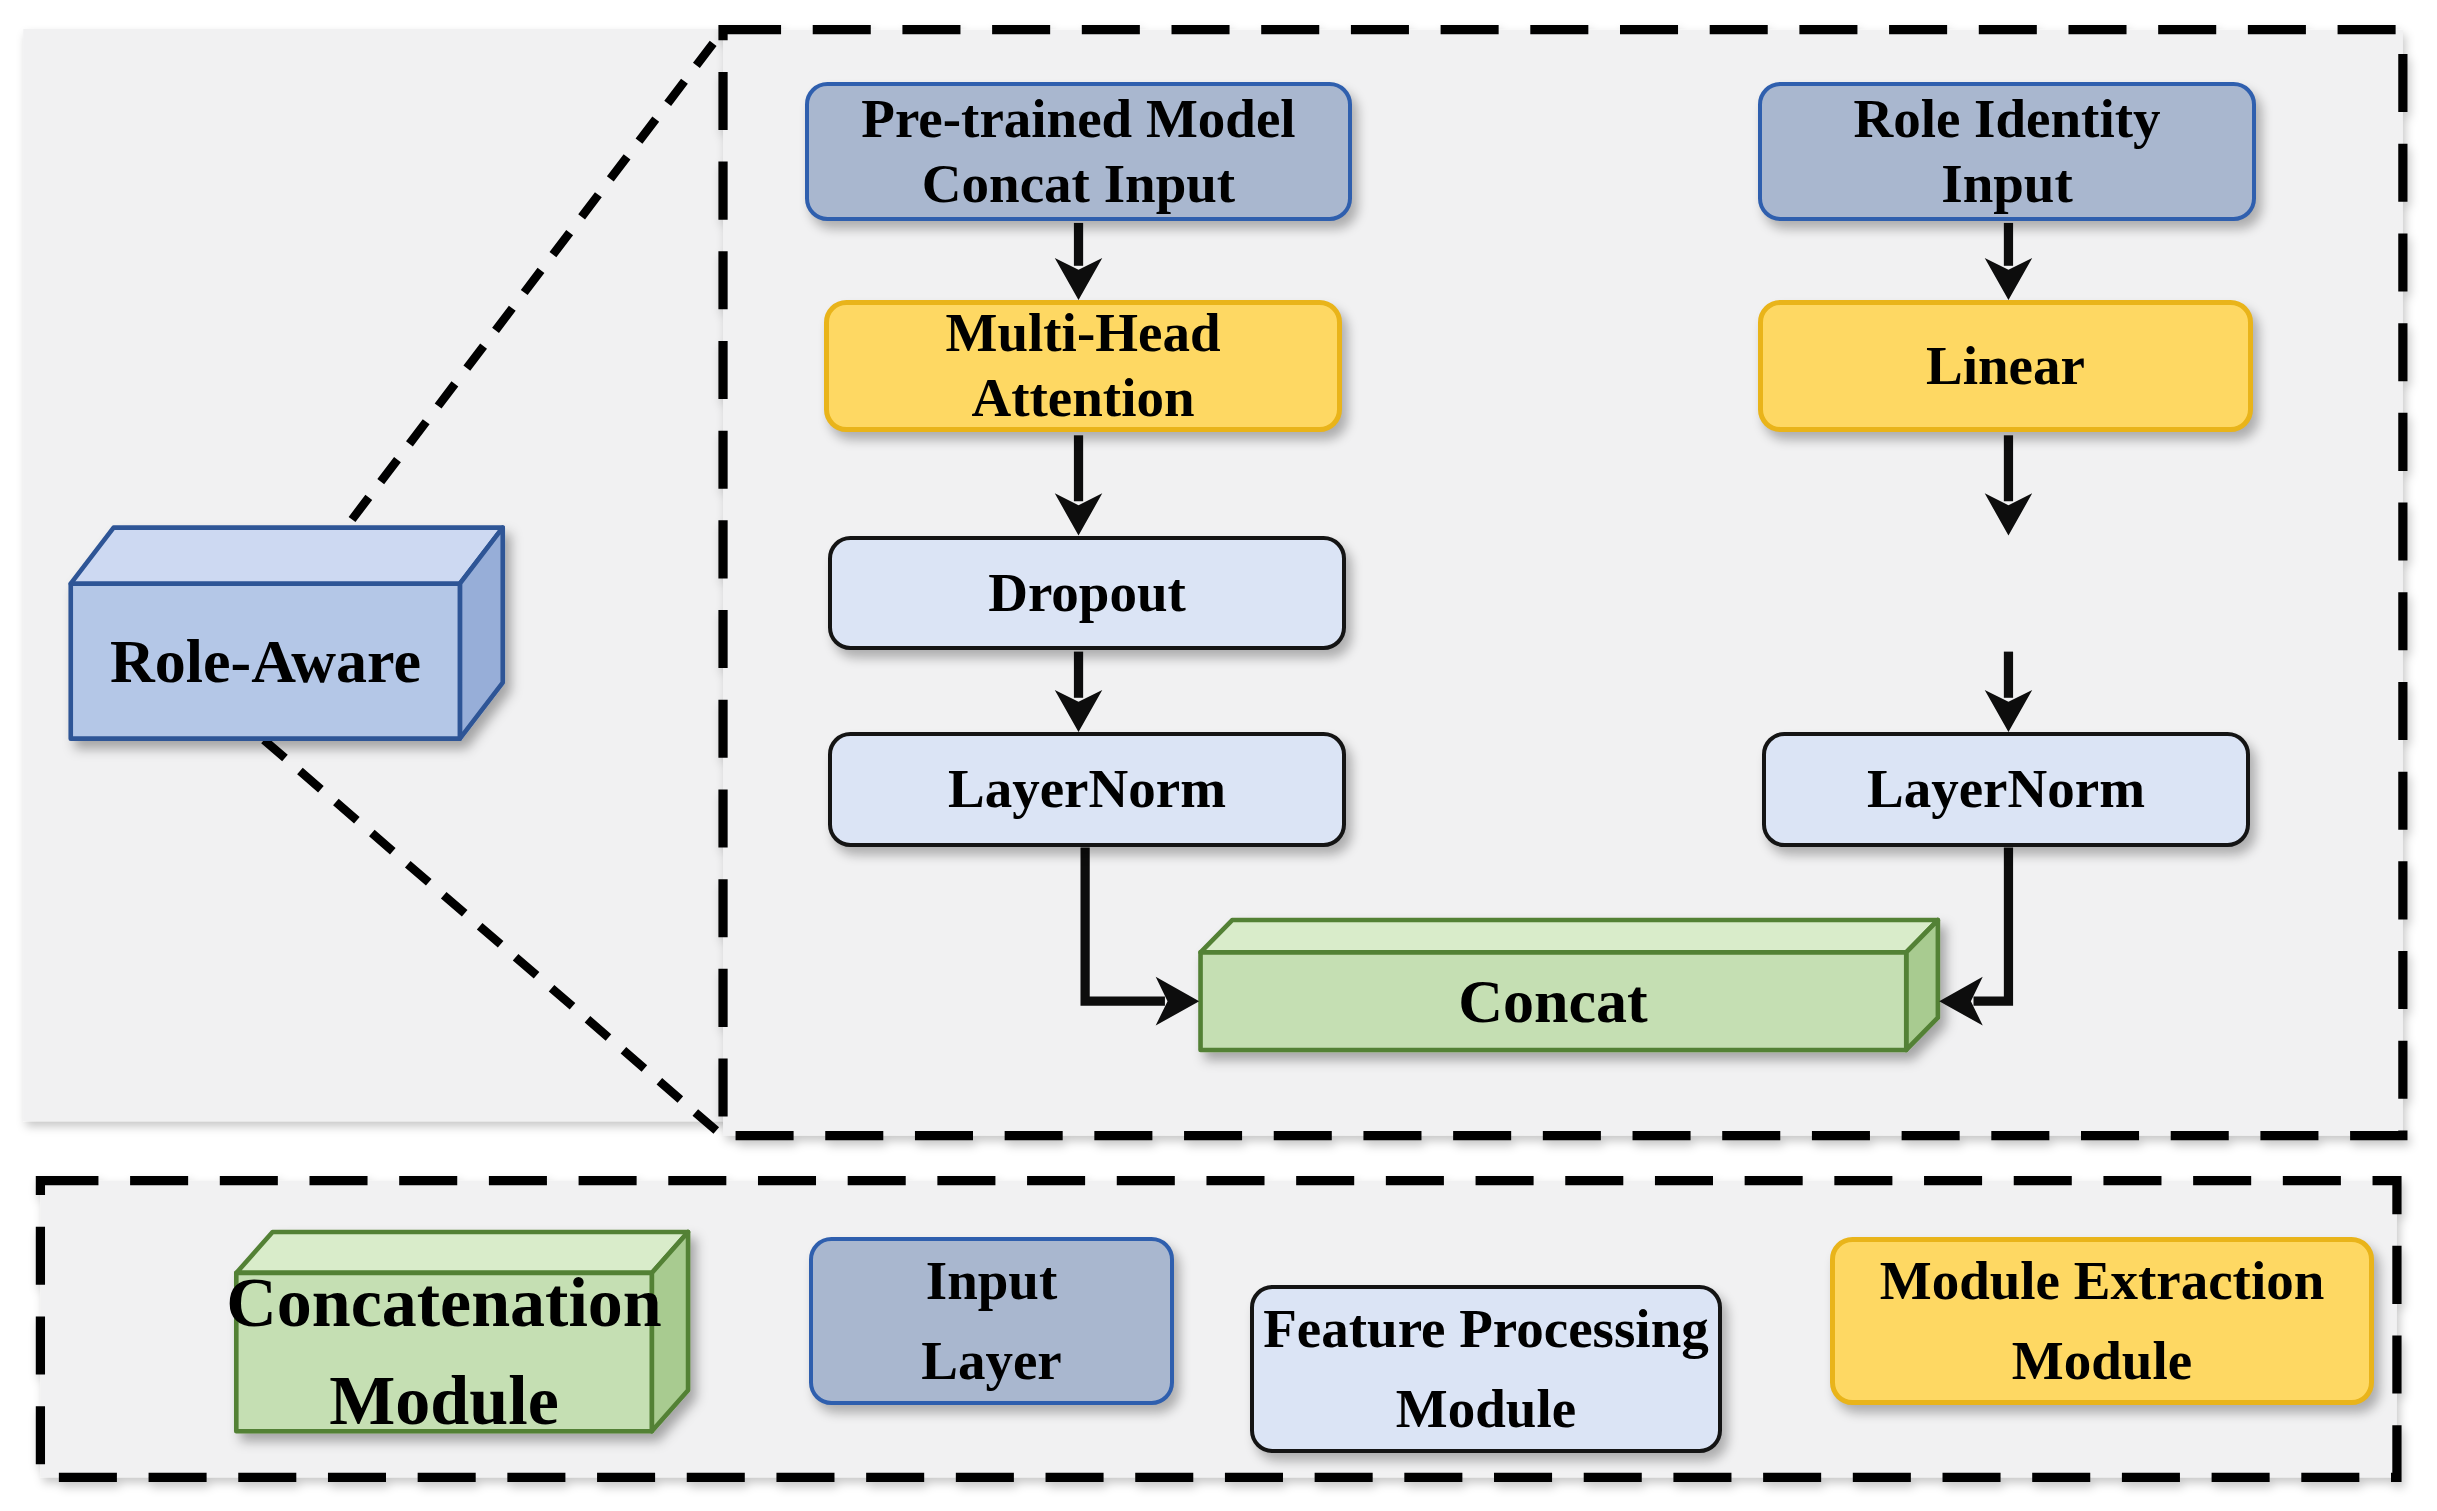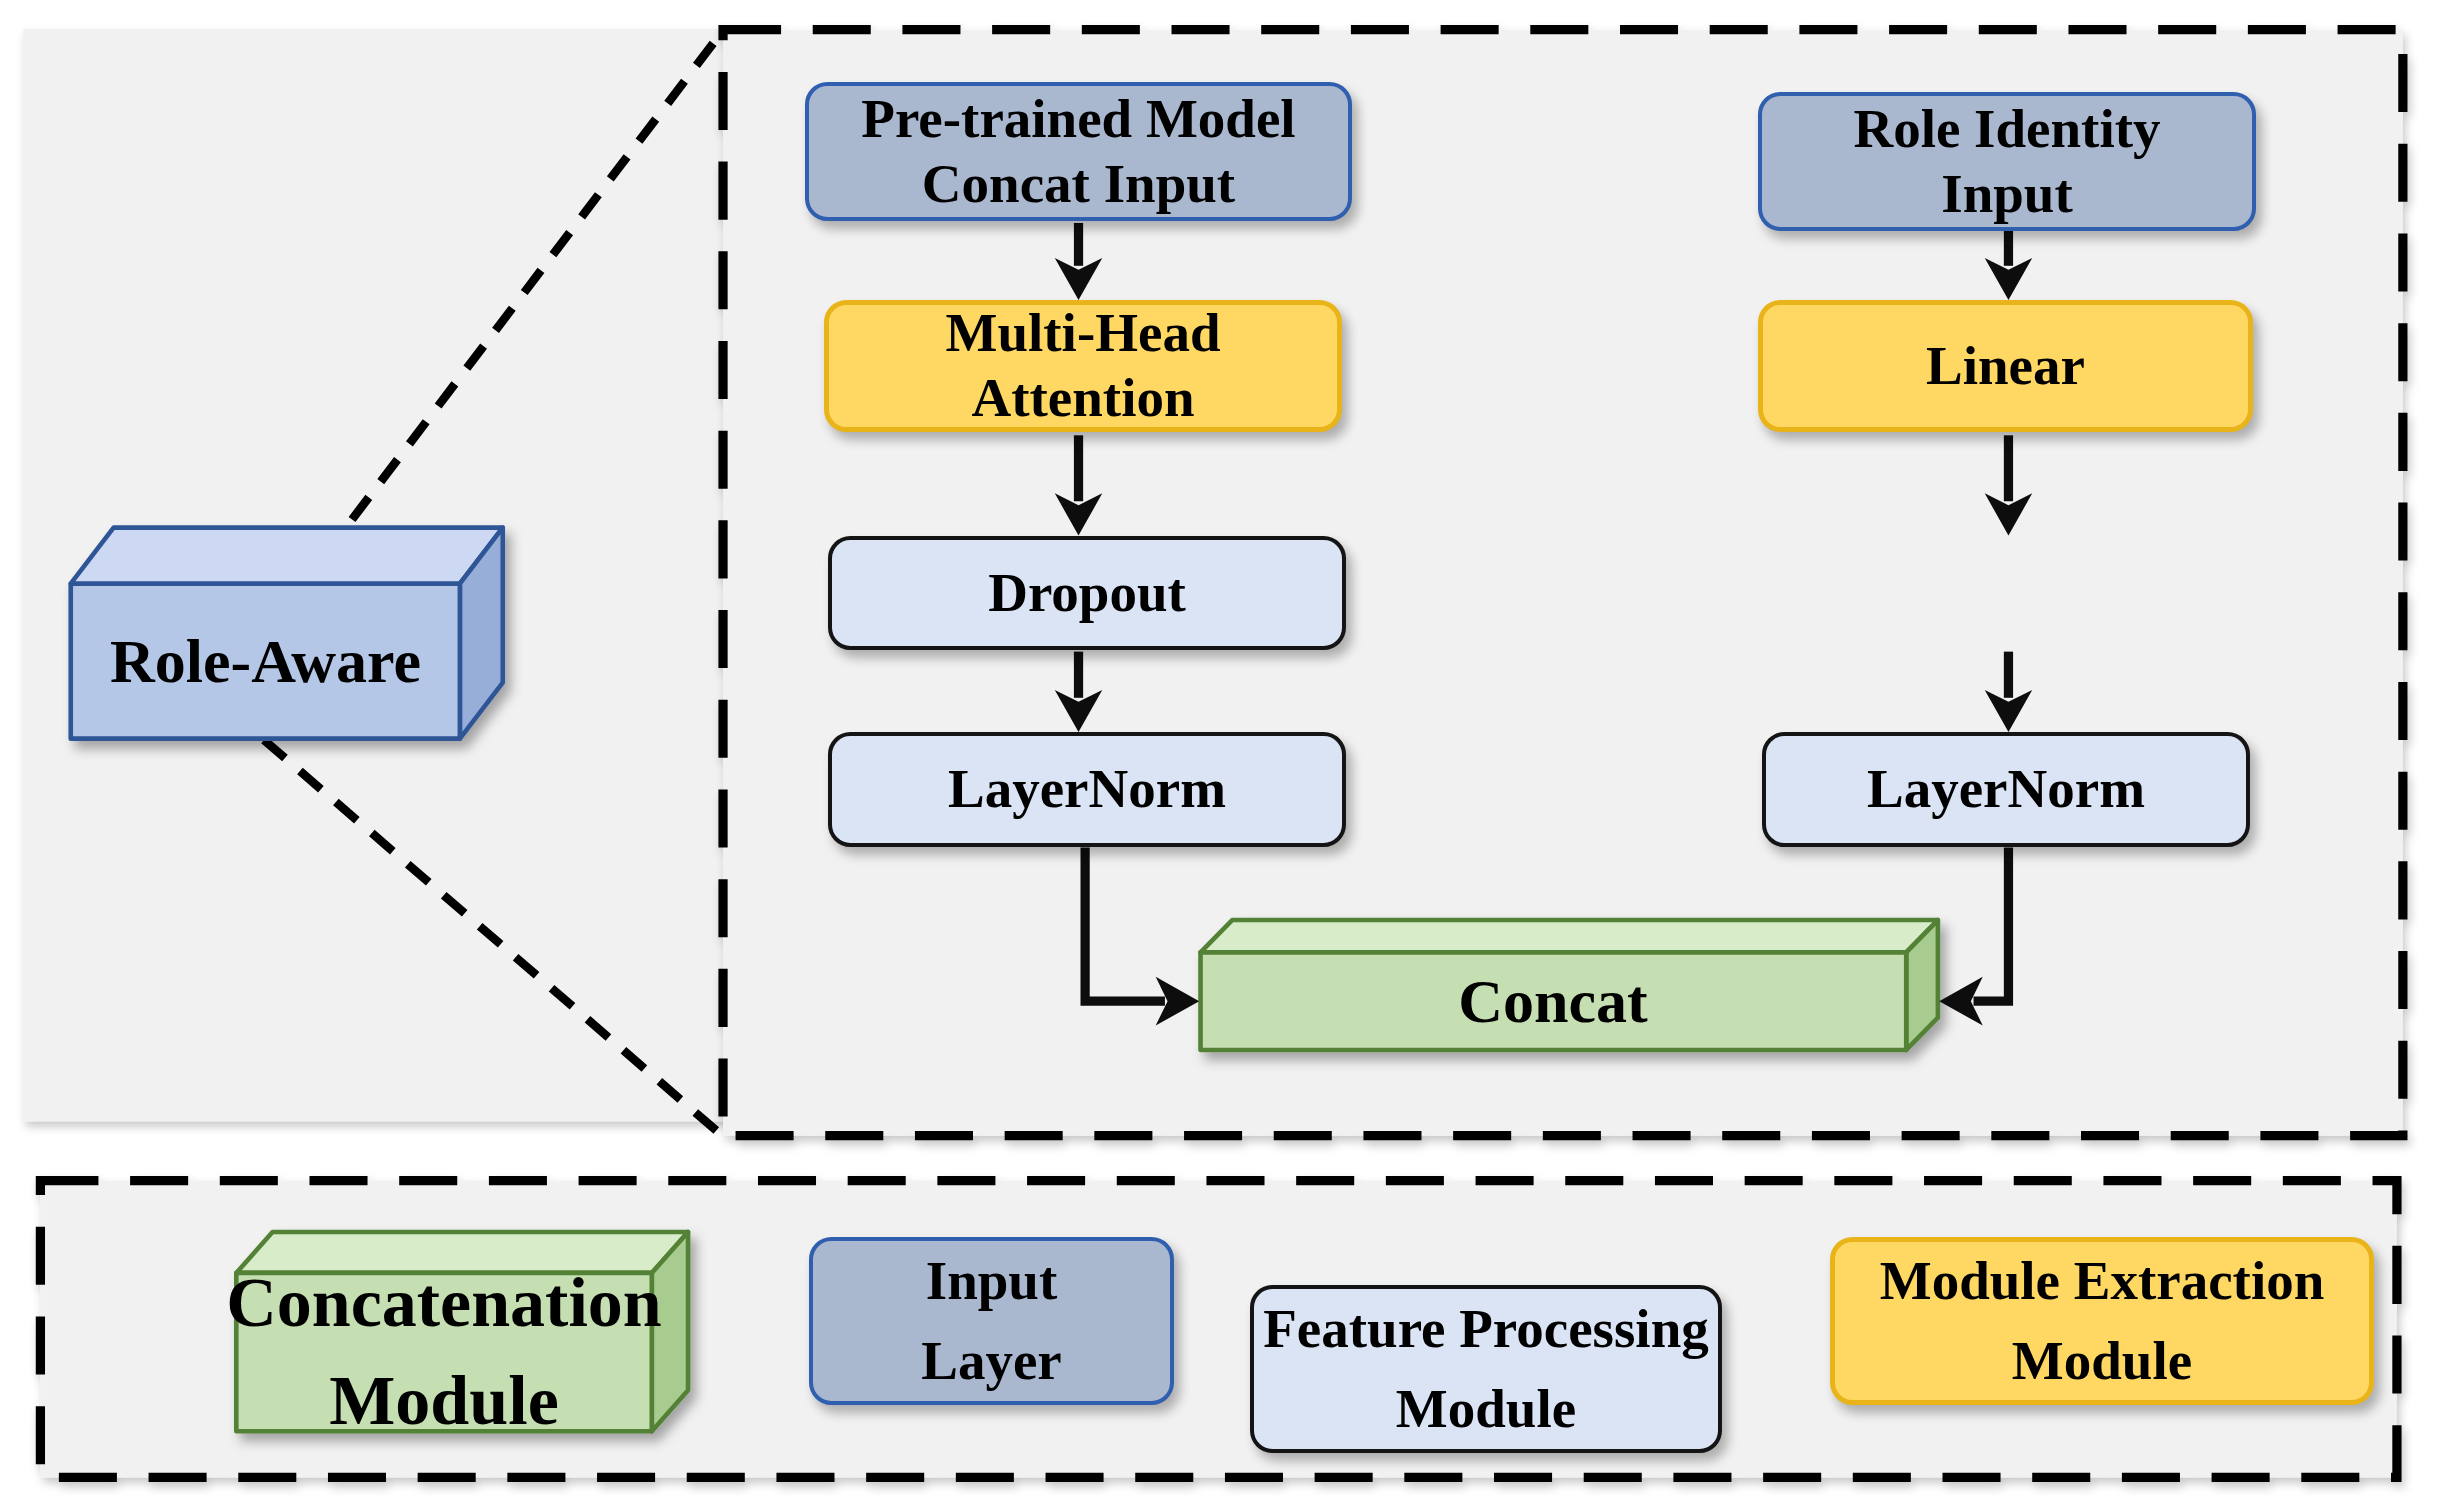--- a/index.html
+++ b/index.html
@@ -123,21 +123,21 @@
 
   <div class="node node--extract" style="left:824px; top:300px; width:518px; height:132px;">
     <span class="txt">Multi-Head</span>
     <span class="txt">Attention</span>
   </div>
 
   <div class="node node--process" style="left:828px; top:732px; width:518px; height:115px;">
     <span class="txt">LayerNorm</span>
   </div>
 
-  <div class="node node--input" style="left:1758px; top:92px; width:498px; height:139px;">
+  <div class="node node--input" style="left:1758px; top:82px; width:498px; height:139px;">
     <span class="txt">Role Identity</span>
     <span class="txt">Input</span>
   </div>
 
   <div class="node node--extract" style="left:1758px; top:300px; width:495px; height:132px;">
     <span class="txt">Linear</span>
   </div>
 
 
   <div class="node node--process" style="left:1762px; top:732px; width:488px; height:115px;">

